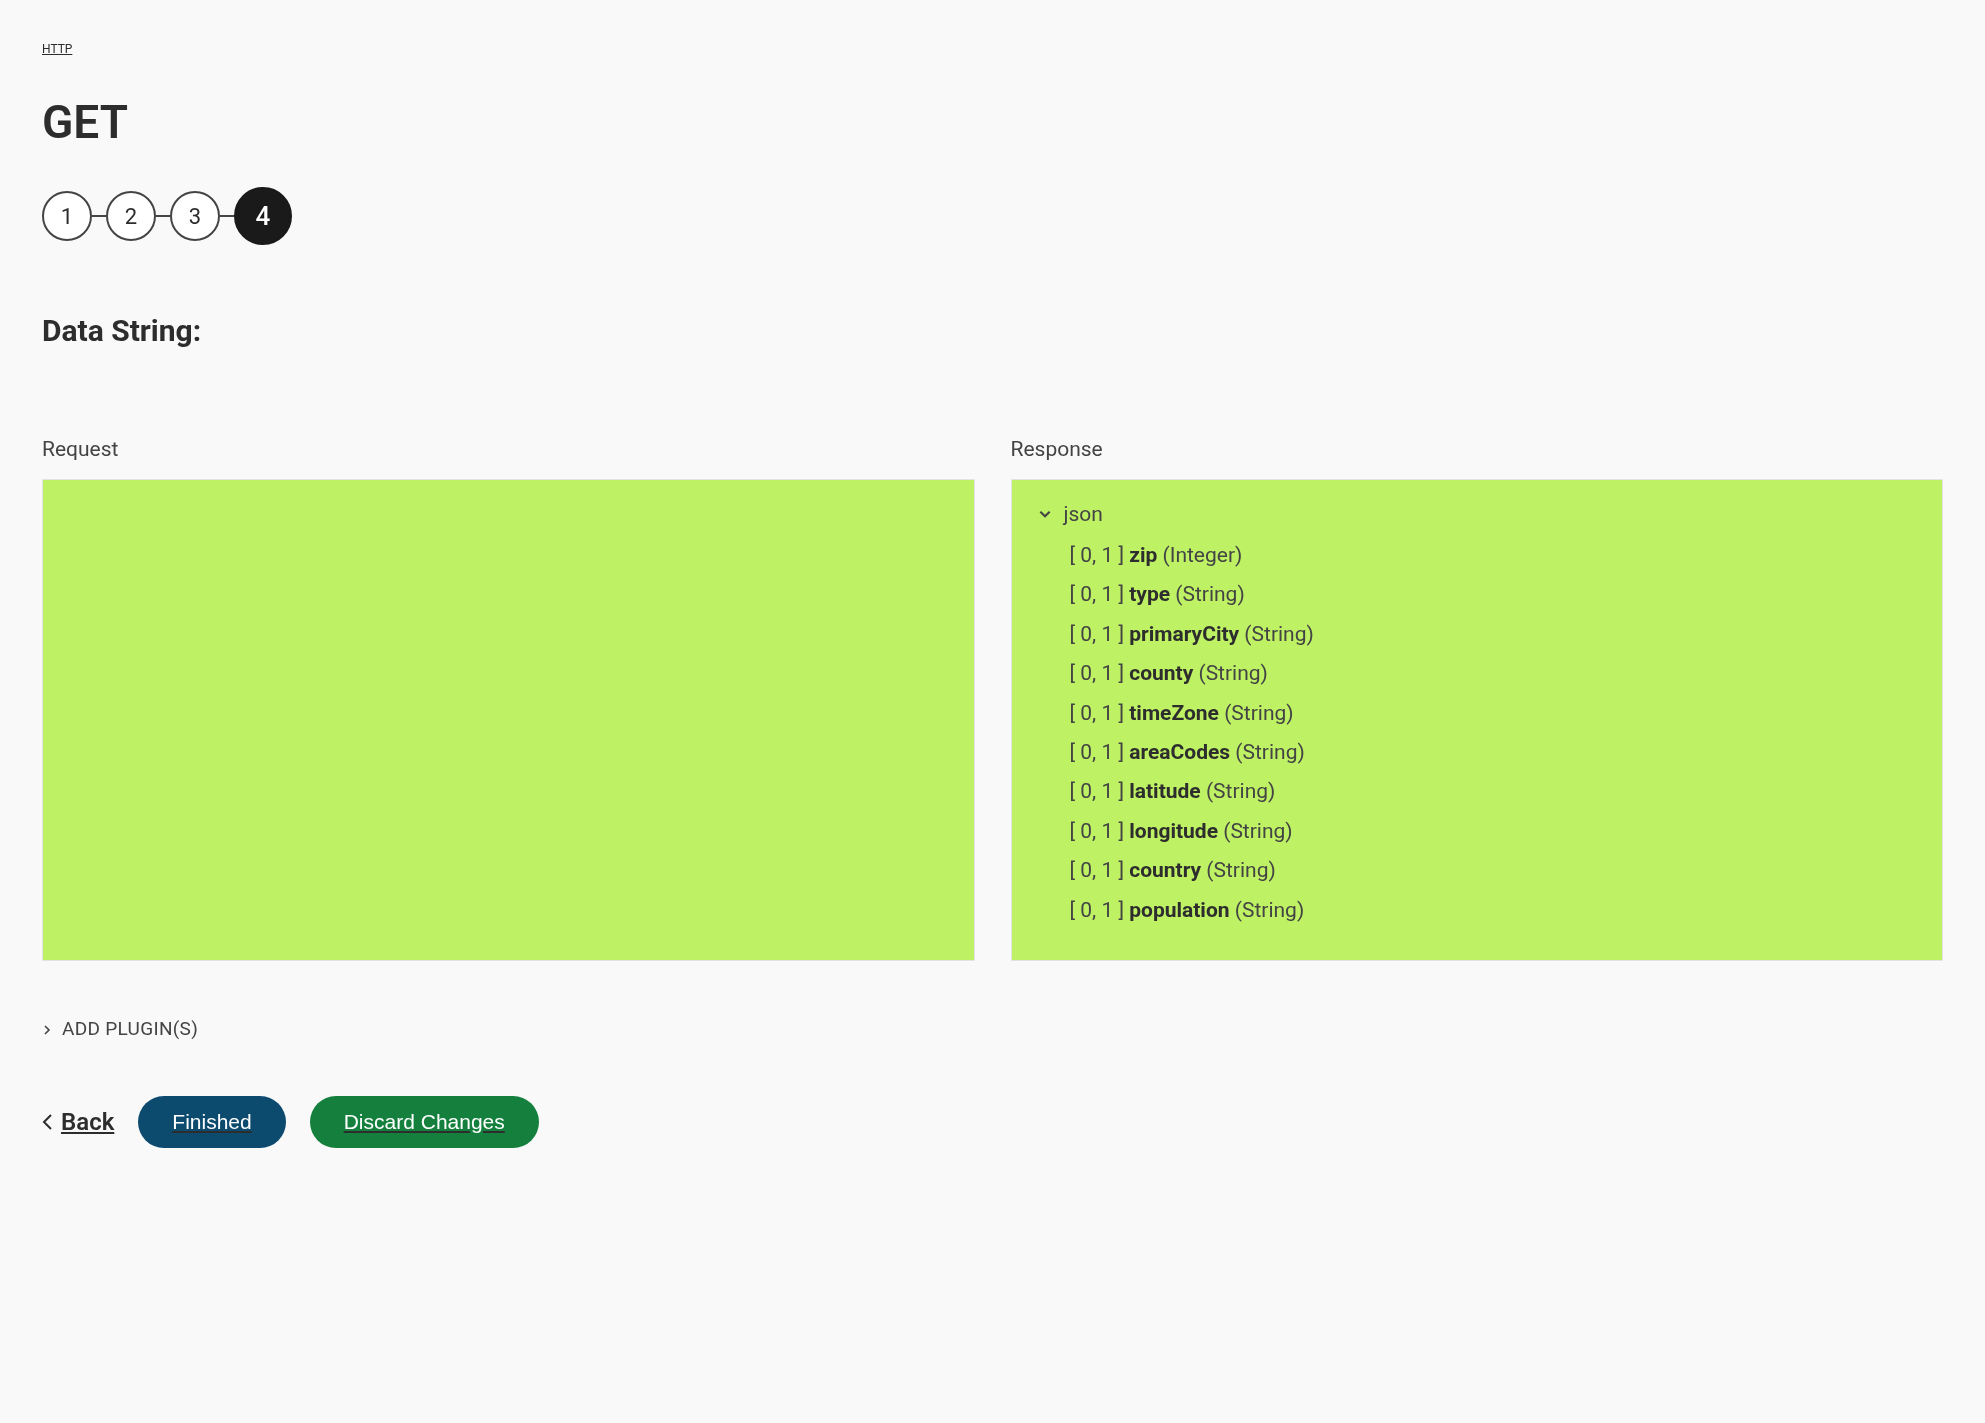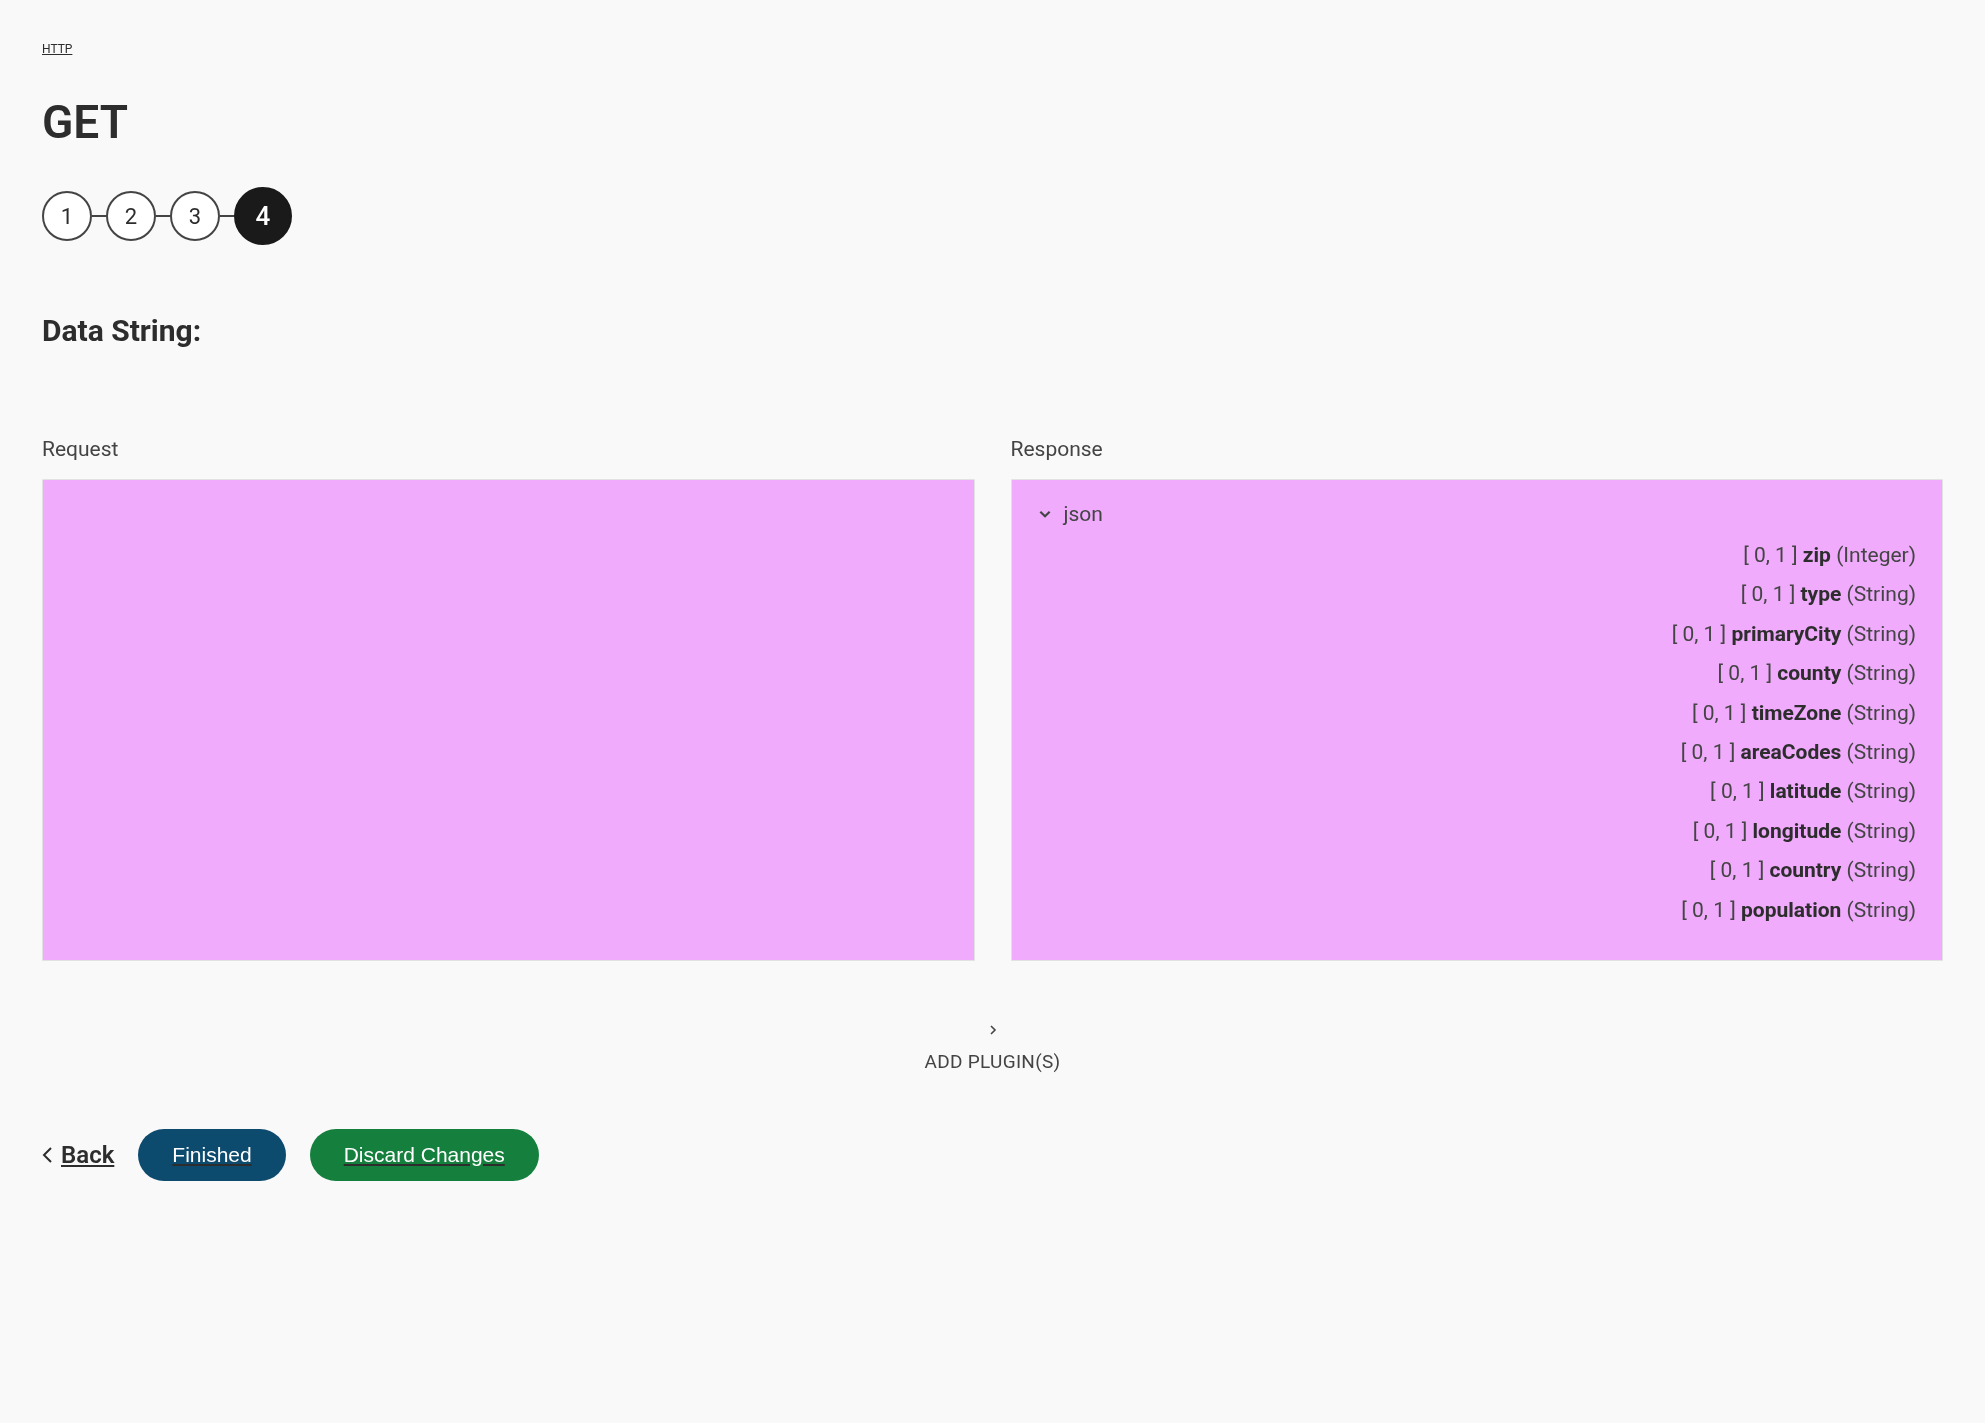--- a/index.html
+++ b/index.html
@@ -70,26 +70,25 @@
       flex: 1;
       min-width: 0;
     }
     .panel-label {
       font-size: 21px;
       color: #444;
       font-weight: 400;
       margin-bottom: 18px;
     }
     .panel-body {
-      background: #f0abfc;
+      background: #bef264;
       border: 1px solid #e2e2e2;
       min-height: 482px;
       padding: 22px 26px;
       border-radius: 1px;
-      text-align: right;
     }
     .tree-root {
       display: flex;
       align-items: center;
       gap: 12px;
       font-size: 21px;
       color: #444;
     }
     .chevron-down {
       width: 14px;
@@ -115,21 +114,20 @@
     .add-plugins {
       display: flex;
       align-items: center;
       gap: 10px;
       margin-top: 56px;
       cursor: pointer;
       font-size: 19px;
       color: #444;
       font-weight: 400;
       letter-spacing: 0.3px;
-      flex-direction: column;
     }
     .chevron-right-small svg { width: 10px; height: 10px; }
     .footer-actions {
       display: flex;
       align-items: center;
       gap: 24px;
       margin-top: 56px;
       text-decoration: underline;
     }
     .back-link {

